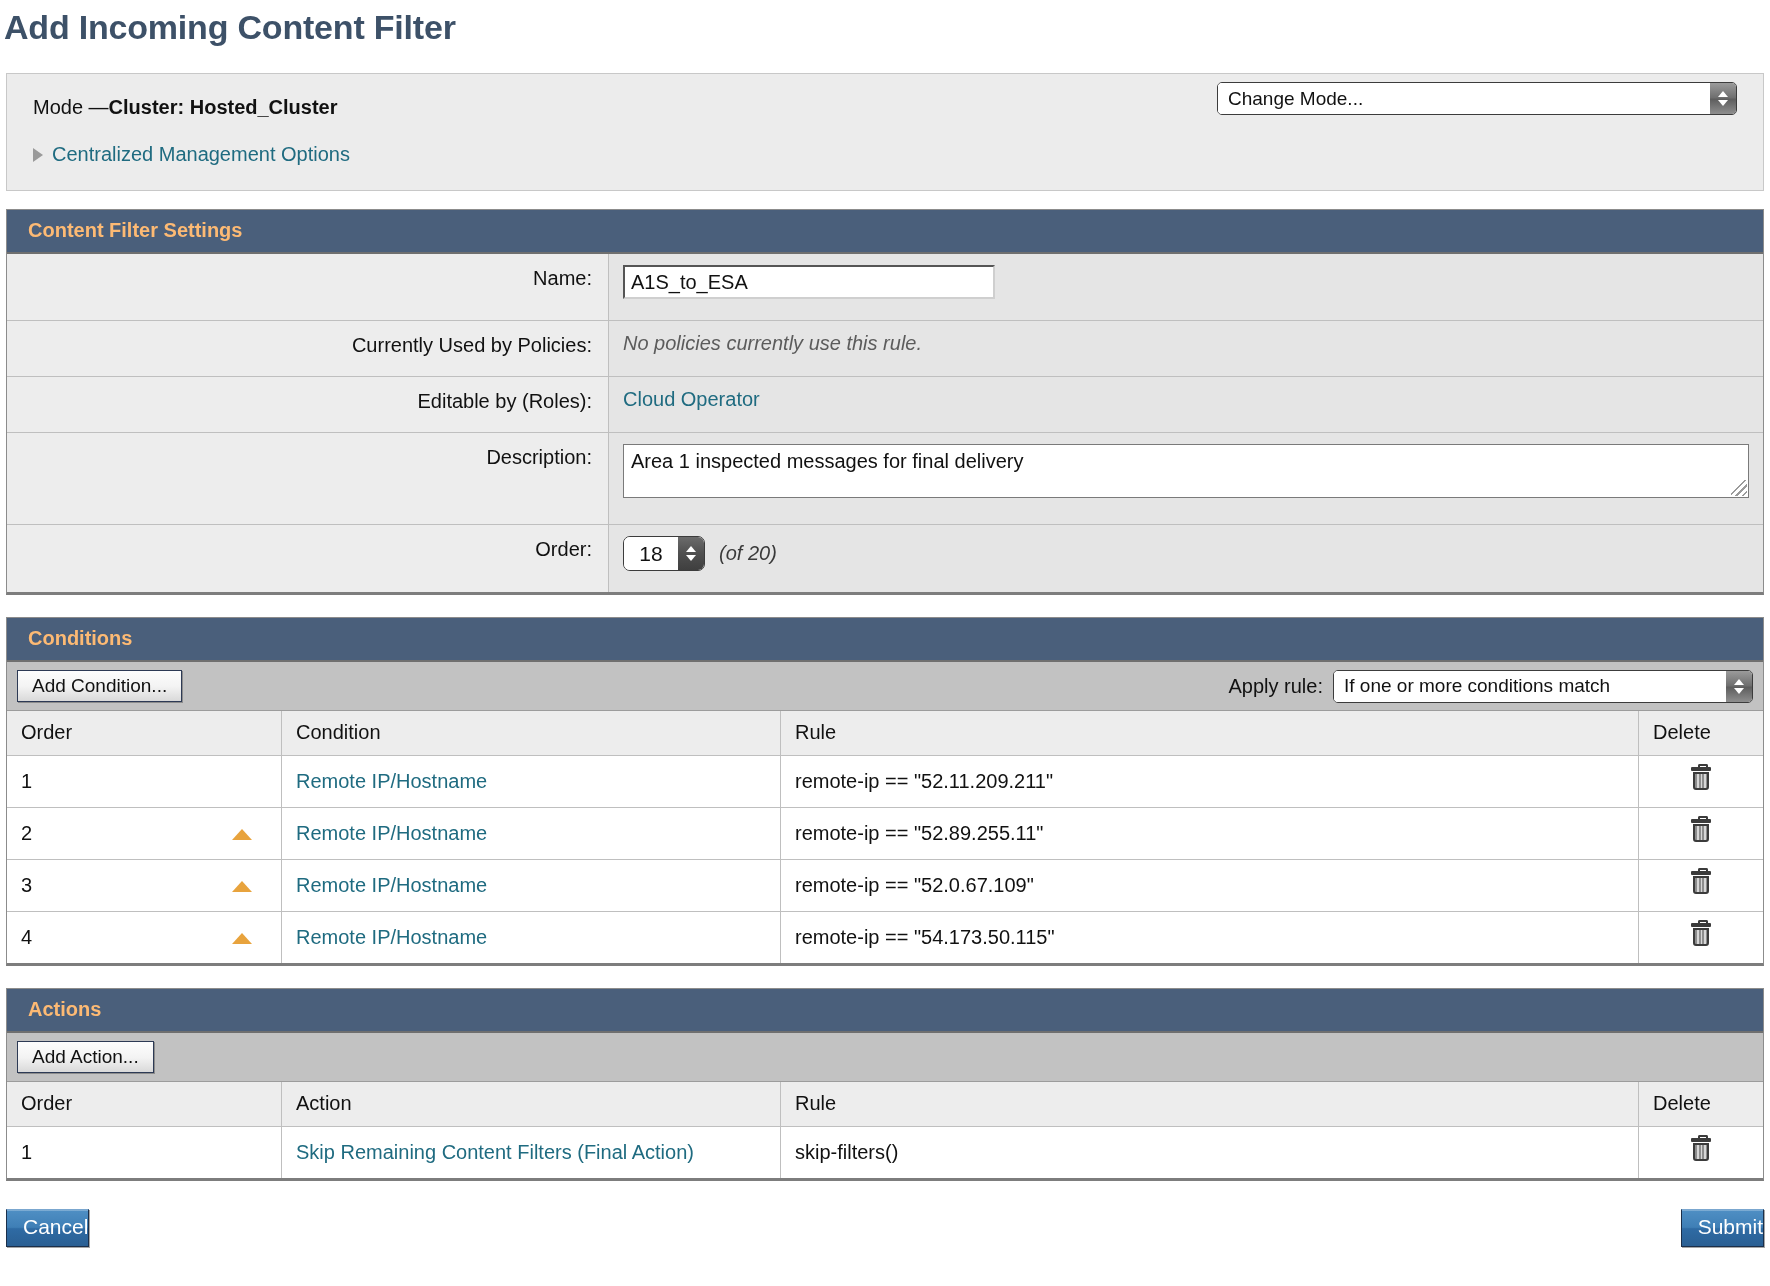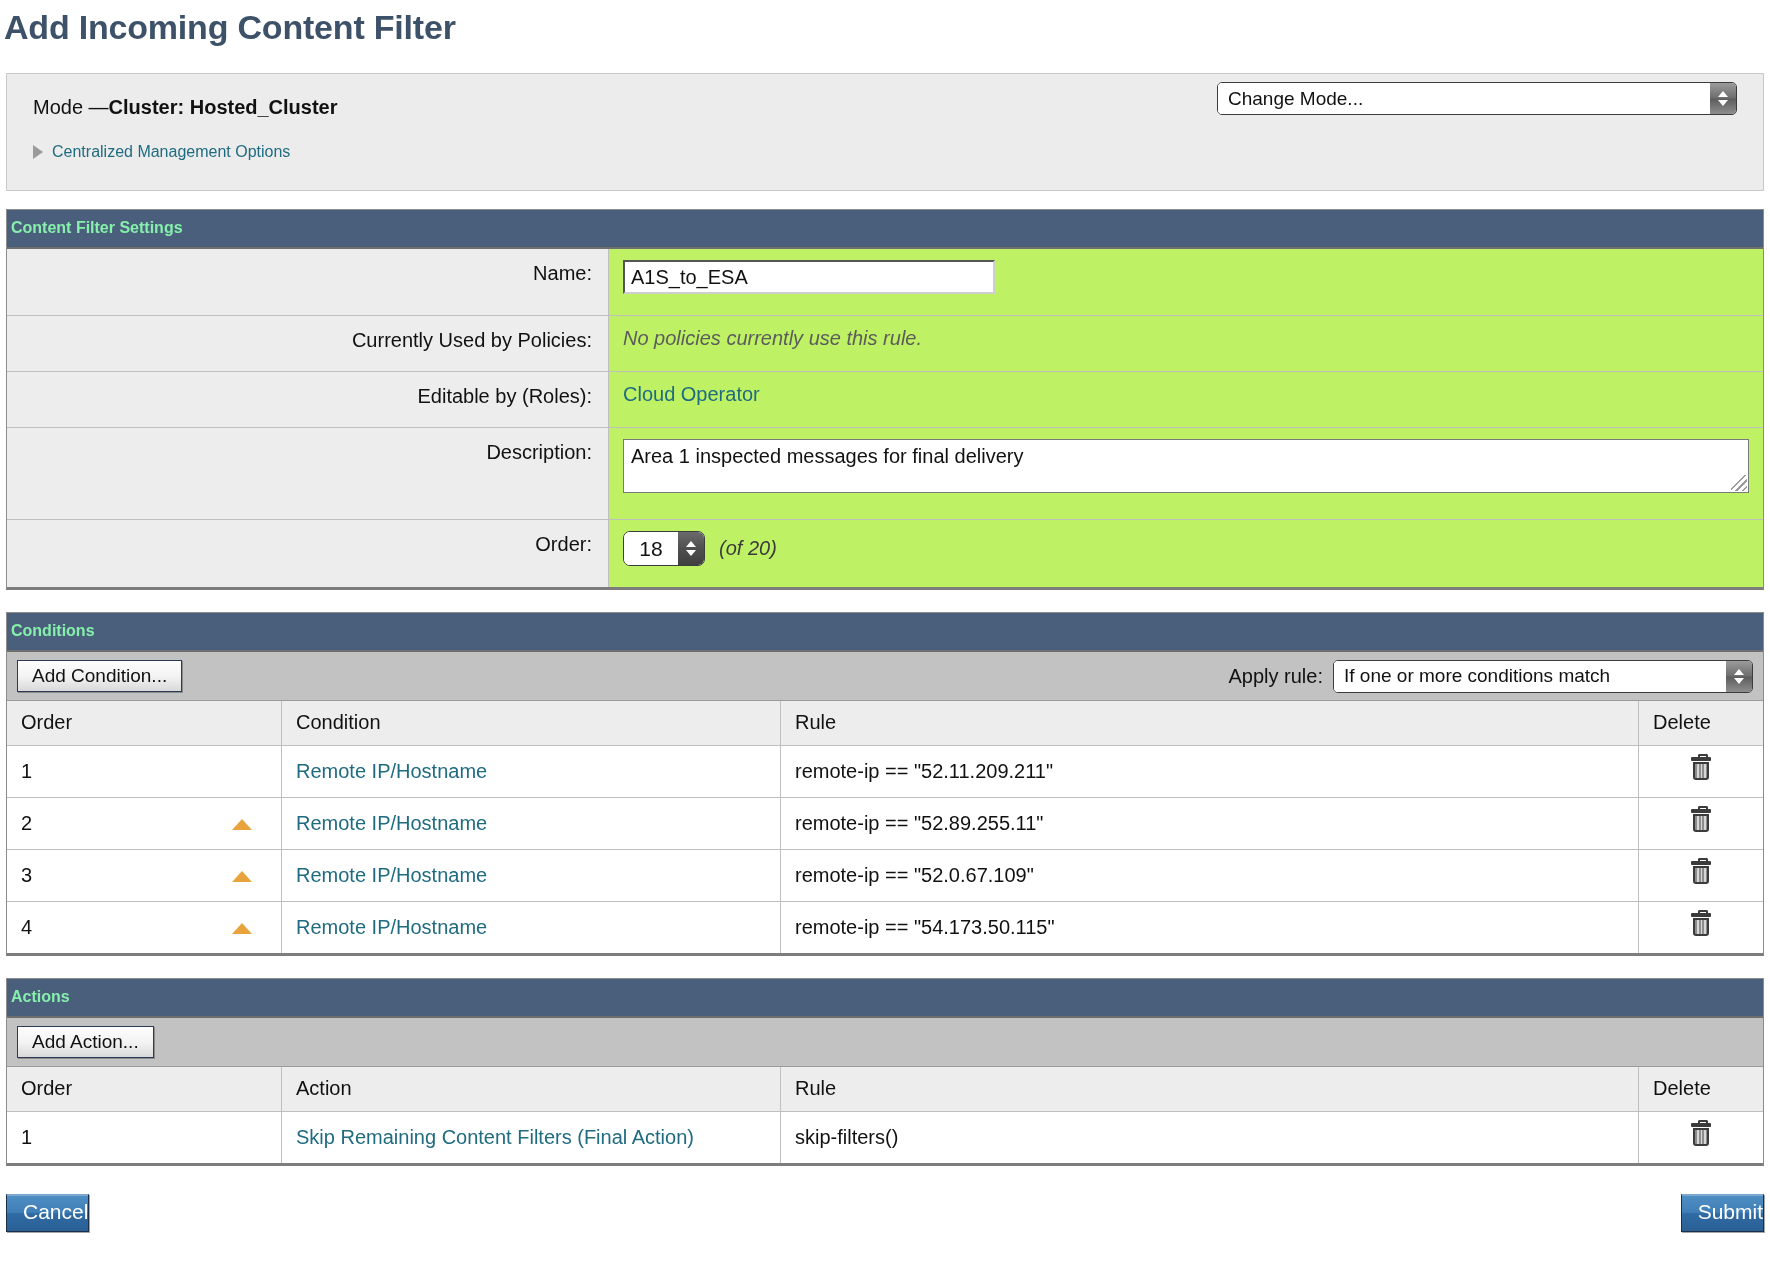--- a/index.html
+++ b/index.html
@@ -54,21 +54,21 @@
   }
   .tri-right {
     width: 0; height: 0;
     border-top: 7px solid transparent;
     border-bottom: 7px solid transparent;
     border-left: 10px solid #9a9a9a;
     display: inline-block;
   }
   .cmo-link {
     color: #1f6b80;
-    font-size: 16px;
+    font-size: 20px;
     text-decoration: none;
     cursor: pointer;
   }
   .mode-select-wrap {
     position: absolute;
     right: 26px;
     top: 8px;
   }
 
   
@@ -117,44 +117,44 @@
   
   .panel {
     margin: 0 6px 22px 6px;
     border: 1px solid #8c8c8c;
     border-bottom: 3px solid #7d7d7d;
     background: #ffffff;
     box-sizing: border-box;
   }
   .panel-head {
     background: #4a5f7b;
-    color: #86efac;
+    color: #fdba74;
     font-weight: bold;
-    font-size: 16px;
-    padding: 9px 16px 10px 4px;
+    font-size: 20px;
+    padding: 9px 16px 10px 21px;
     border-bottom: 2px solid #6f6f6f;
   }
 
   
   .settings { width: 100%; border-collapse: collapse; }
   .settings tr { border-bottom: 1px solid #bfbfbf; }
   .settings tr:last-child { border-bottom: none; }
   .settings td.lab {
     width: 590px;
     background: #ededed;
     text-align: right;
     padding: 13px 16px 13px 10px;
     font-size: 20px;
     color: #111;
     vertical-align: top;
     border-right: 1px solid #bfbfbf;
     white-space: nowrap;
   }
   .settings td.val {
-    background: #bef264;
+    background: #e5e5e5;
     padding: 11px 14px 21px 14px;
     vertical-align: top;
   }
   .muted-italic { color: #5c5c5c; font-style: italic; font-size: 20px; }
   .link { color: #1f6b80; text-decoration: none; font-size: 20px; cursor: pointer; }
 
   .text-input {
     width: 372px;
     height: 34px;
     box-sizing: border-box;

